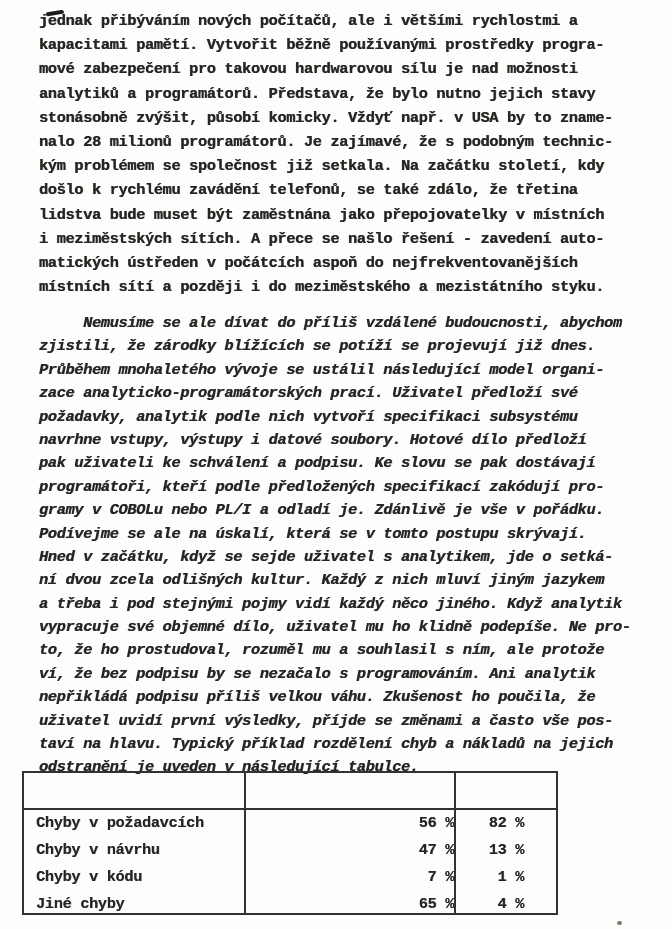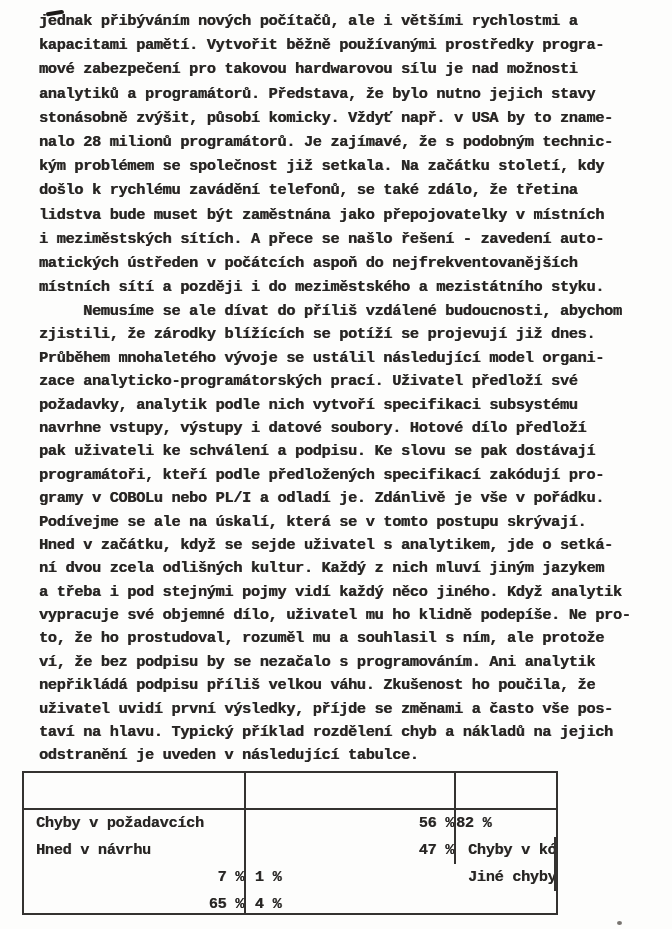--- a/index.html
+++ b/index.html
@@ -26,21 +26,21 @@
     letter-spacing: -0.35px;
     text-shadow: 0.4px 0.3px 0.6px rgba(45,42,40,0.65), -0.3px 0.1px 0.5px rgba(45,42,40,0.35);
     filter: blur(0.22px);
     margin-left: 12px;
   }
   .para .line {
     height: 24.2px;
     line-height: 24.2px;
   }
   #paragraph-1 { top: 9px; }
-  #paragraph-2 { top: 300px; }
+  #paragraph-2 { top: 312px; font-style: italic; }
   #paragraph-2 .line {
     height: 23.4px;
     line-height: 23.4px;
   }
   
   .tick-mark {
     position: absolute;
     left: 46px;
     top: 11px;
     width: 18px;
@@ -67,21 +67,21 @@
     text-shadow: 0.4px 0.3px 0.6px rgba(45,42,40,0.6);
     filter: blur(0.22px);
   }
   .err-table .cell {
     white-space: pre;
     line-height: 27px;
     overflow: hidden;
   }
   .err-table .col-a { border-right: 2px solid #343230; padding-left: 12px; }
   .err-table .col-b { border-right: 2px solid #343230; text-align: right; }
-  .err-table .col-c { text-align: left; padding-right: 22px; }
+  .err-table .col-c { text-align: right; padding-right: 32px; }
   .err-table .head { border-bottom: 2px solid #343230; }
   .err-table .head.col-b { padding-top: 1px; }
   .err-table .head.col-c { text-align: left; padding-left: 22px; padding-top: 1px; padding-right: 0; }
   
   .scan-dot {
     position: absolute;
     left: 617px;
     top: 921px;
     width: 5px;
     height: 4px;
@@ -110,22 +110,23 @@
     </div>
     <div class="cell col-c head">
       
       
     </div>
 
     <div class="cell col-a">Chyby v požadavcích</div>
     <div class="cell col-b">56 %</div>
     <div class="cell col-c">82 %</div>
 
-    <div class="cell col-a">Hned v návrhu</div>
+    <div class="cell col-a">Chyby v návrhu</div>
     <div class="cell col-b">47 %</div>
+    <div class="cell col-c">13 %</div>
 
     <div class="cell col-a">Chyby v kódu</div>
     <div class="cell col-b"> 7 %</div>
     <div class="cell col-c"> 1 %</div>
 
     <div class="cell col-a">Jiné chyby</div>
     <div class="cell col-b">65 %</div>
     <div class="cell col-c"> 4 %</div>
   </div>
 

